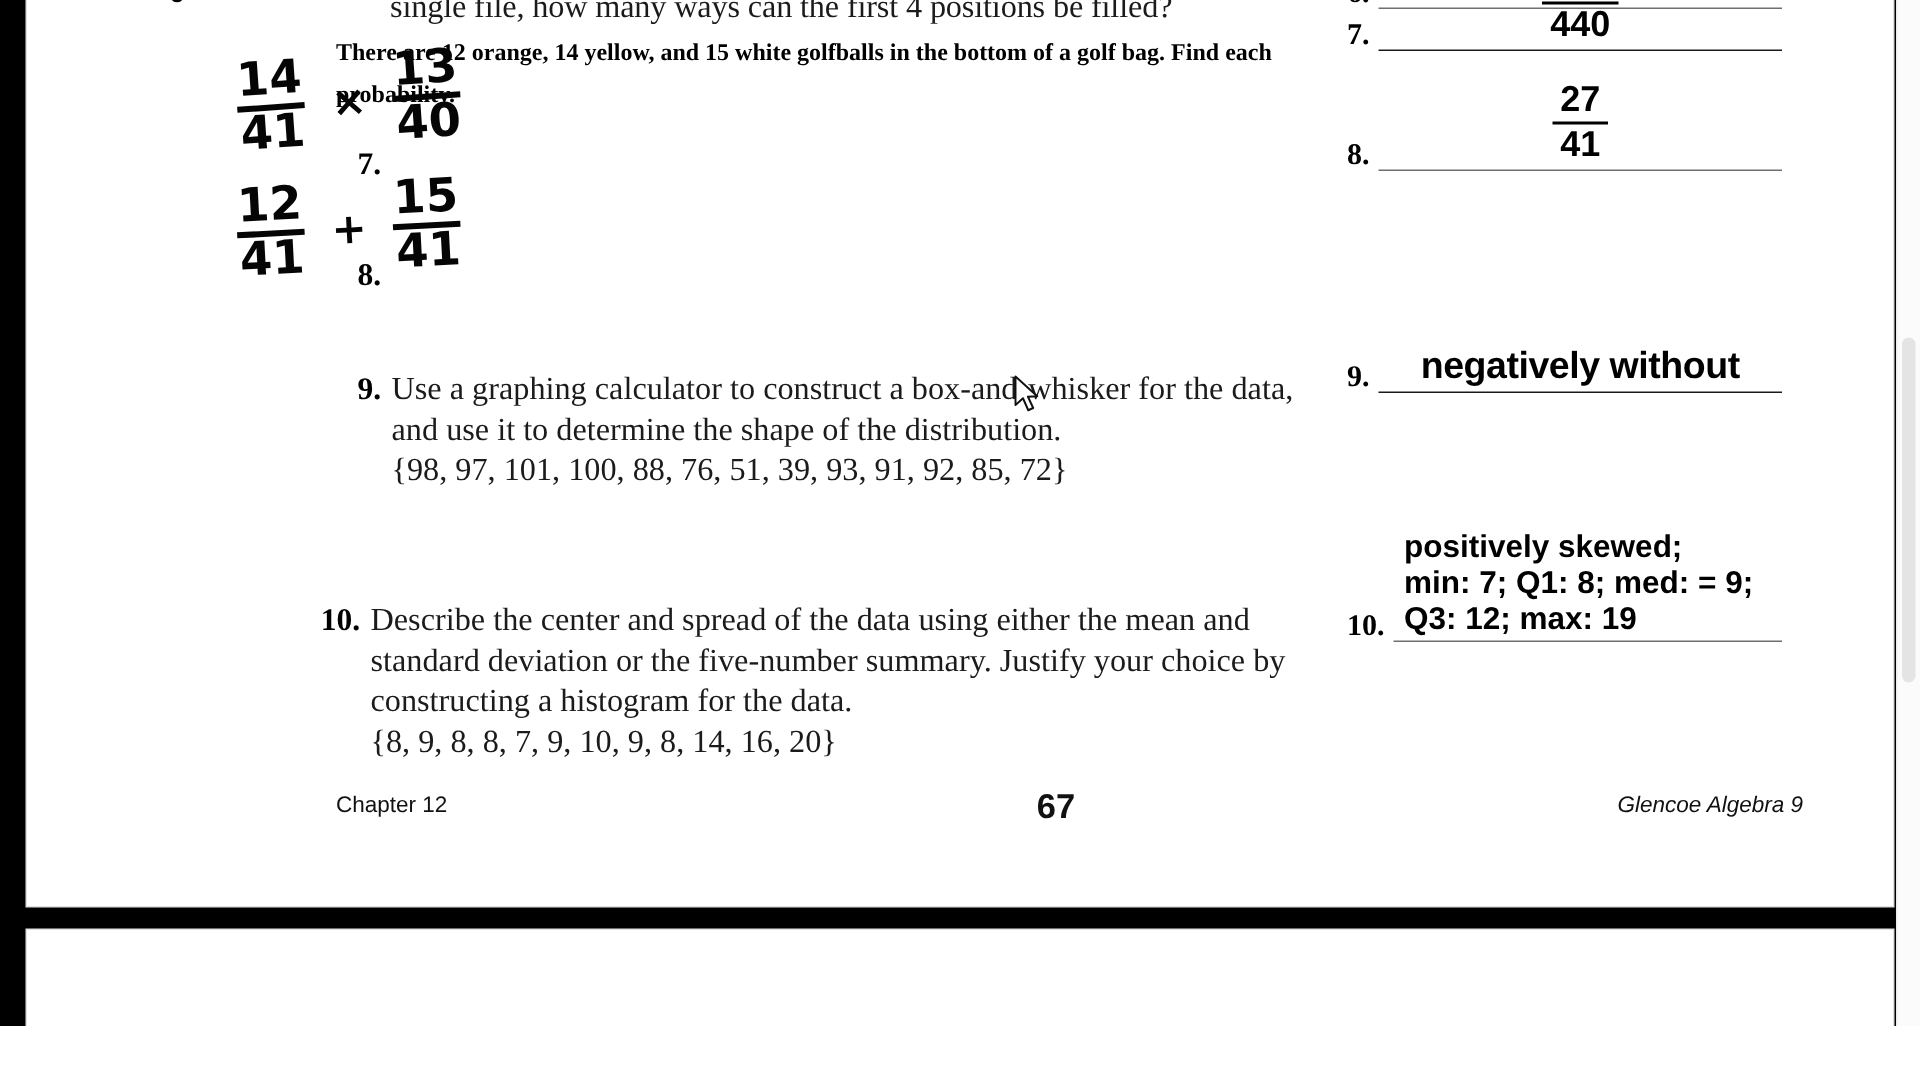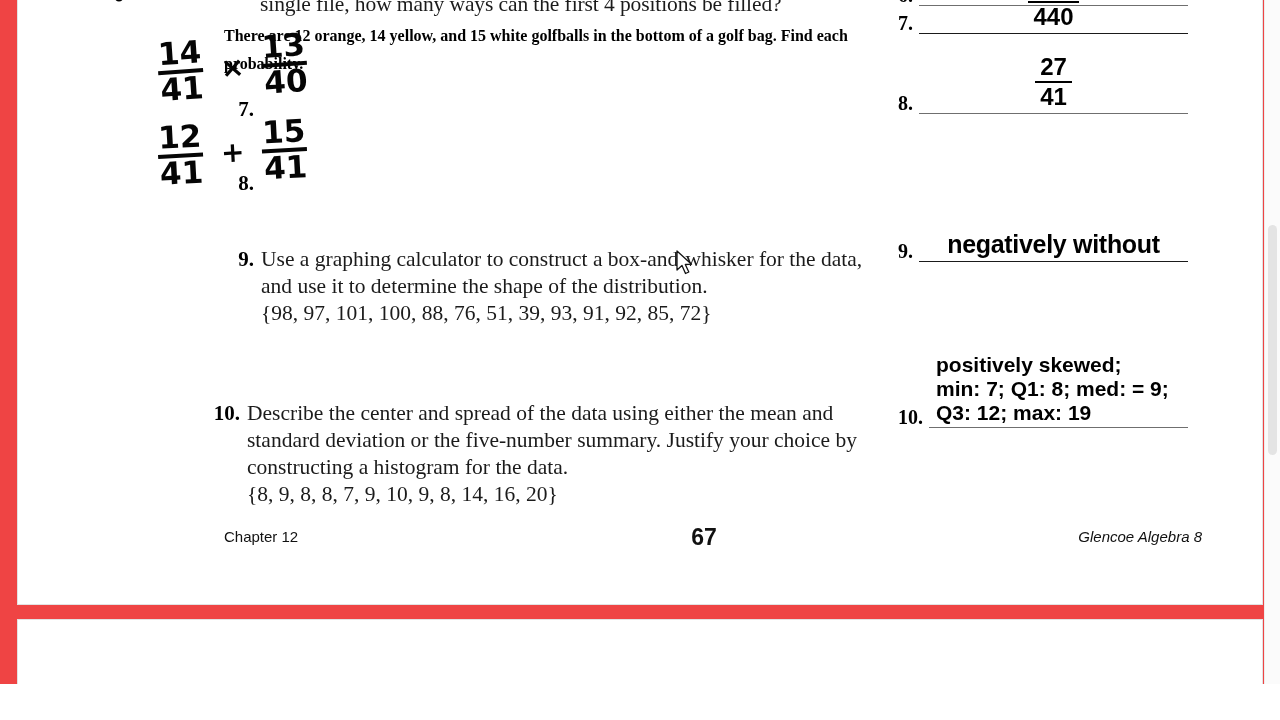--- a/index.html
+++ b/index.html
@@ -9,21 +9,21 @@
     height: 720px;
     overflow: hidden;
     background: #ffffff;
     font-family: "Liberation Serif", serif;
   }
 
   #viewer {
     position: absolute;
     left: 0; top: 0;
     width: 1280px; height: 684px;
-    background: #ef4444;
+    background: #000000;
     overflow: hidden;
   }
 
   
   .page {
     position: absolute;
     background: #ffffff;
     left: 18px;
     width: 1244px;
     box-shadow: 0 0 0 1px #e2e2e2;
@@ -361,21 +361,21 @@
           <span class="ansline"></span>
           <span class="ans-multiline">positively skewed;
 min: 7; Q1: 8; med: = 9;
 Q3: 12; max: 19</span>
         </div>
       </div>
 
       <div class="footer">
         <span class="fleft">Chapter 12</span>
         <span class="fmid">67</span>
-        <span class="fright">Glencoe Algebra 8</span>
+        <span class="fright">Glencoe Algebra 9</span>
       </div>
 
       <div class="hw" id="hw-e1">
         <span class="hw-frac">
           <span class="n">14</span>
           <span class="d">41</span>
         </span>
         <span class="hw-op">×</span>
         <span class="hw-frac">
           <span class="n">13</span>

